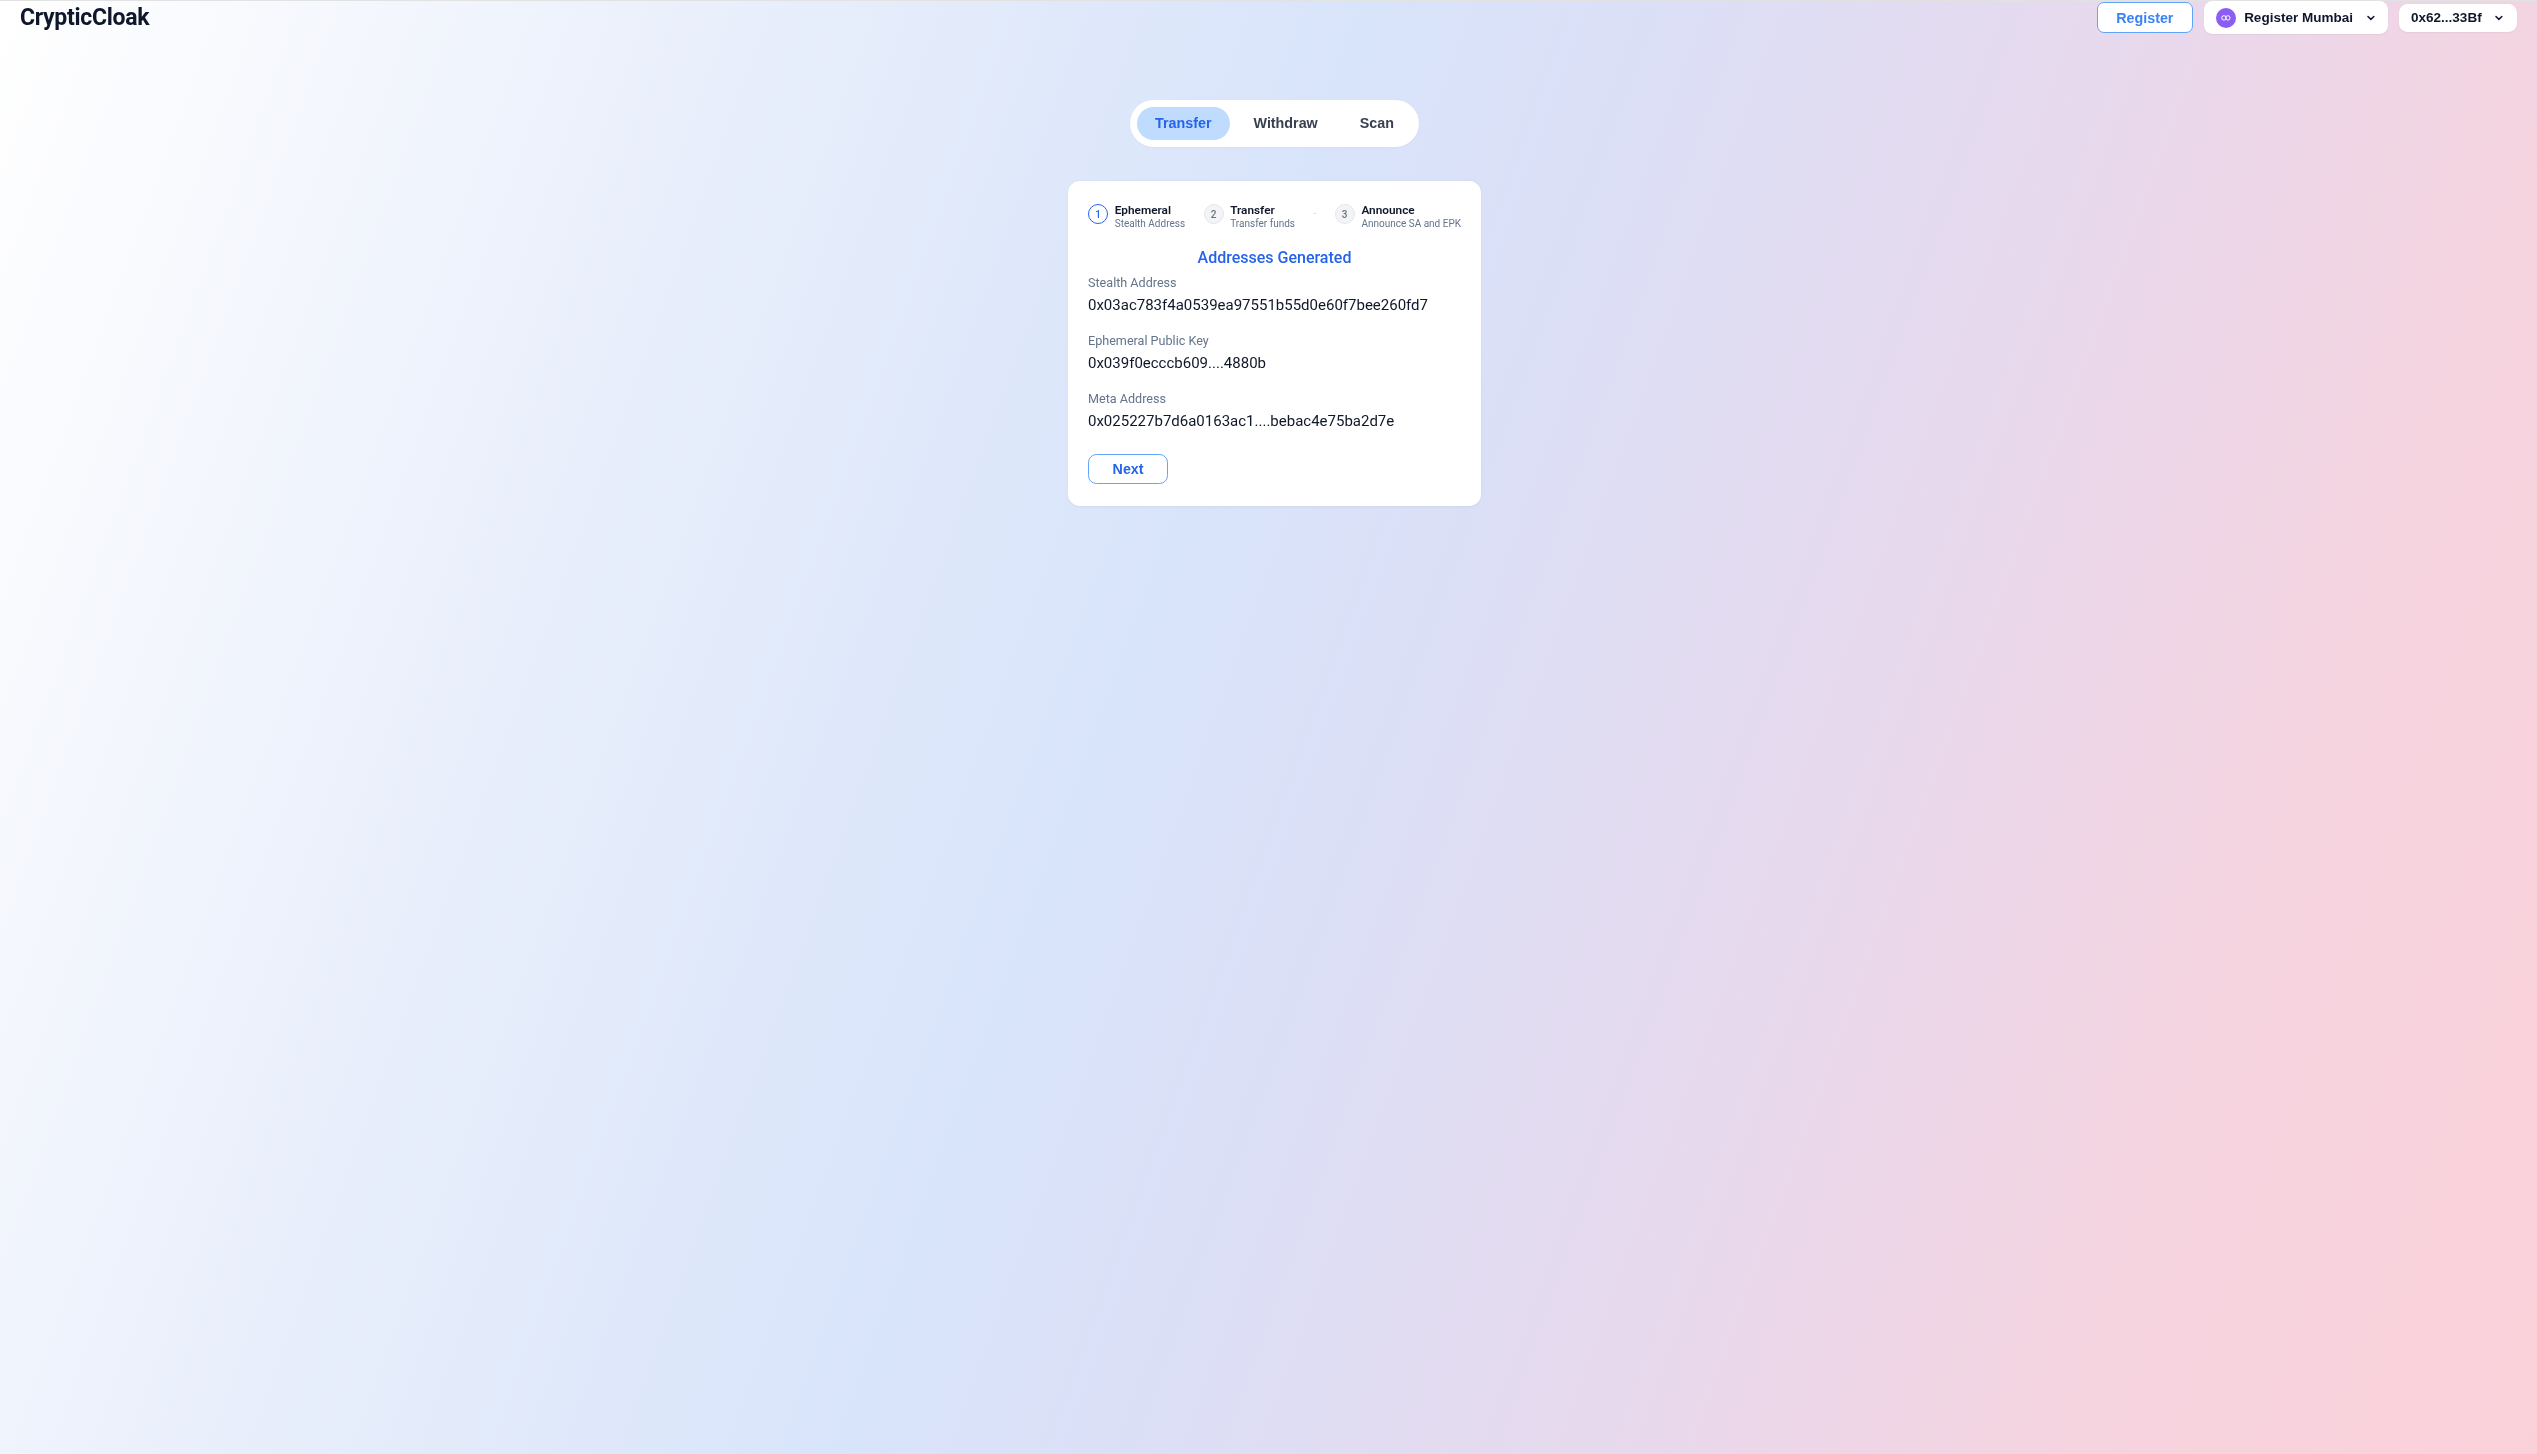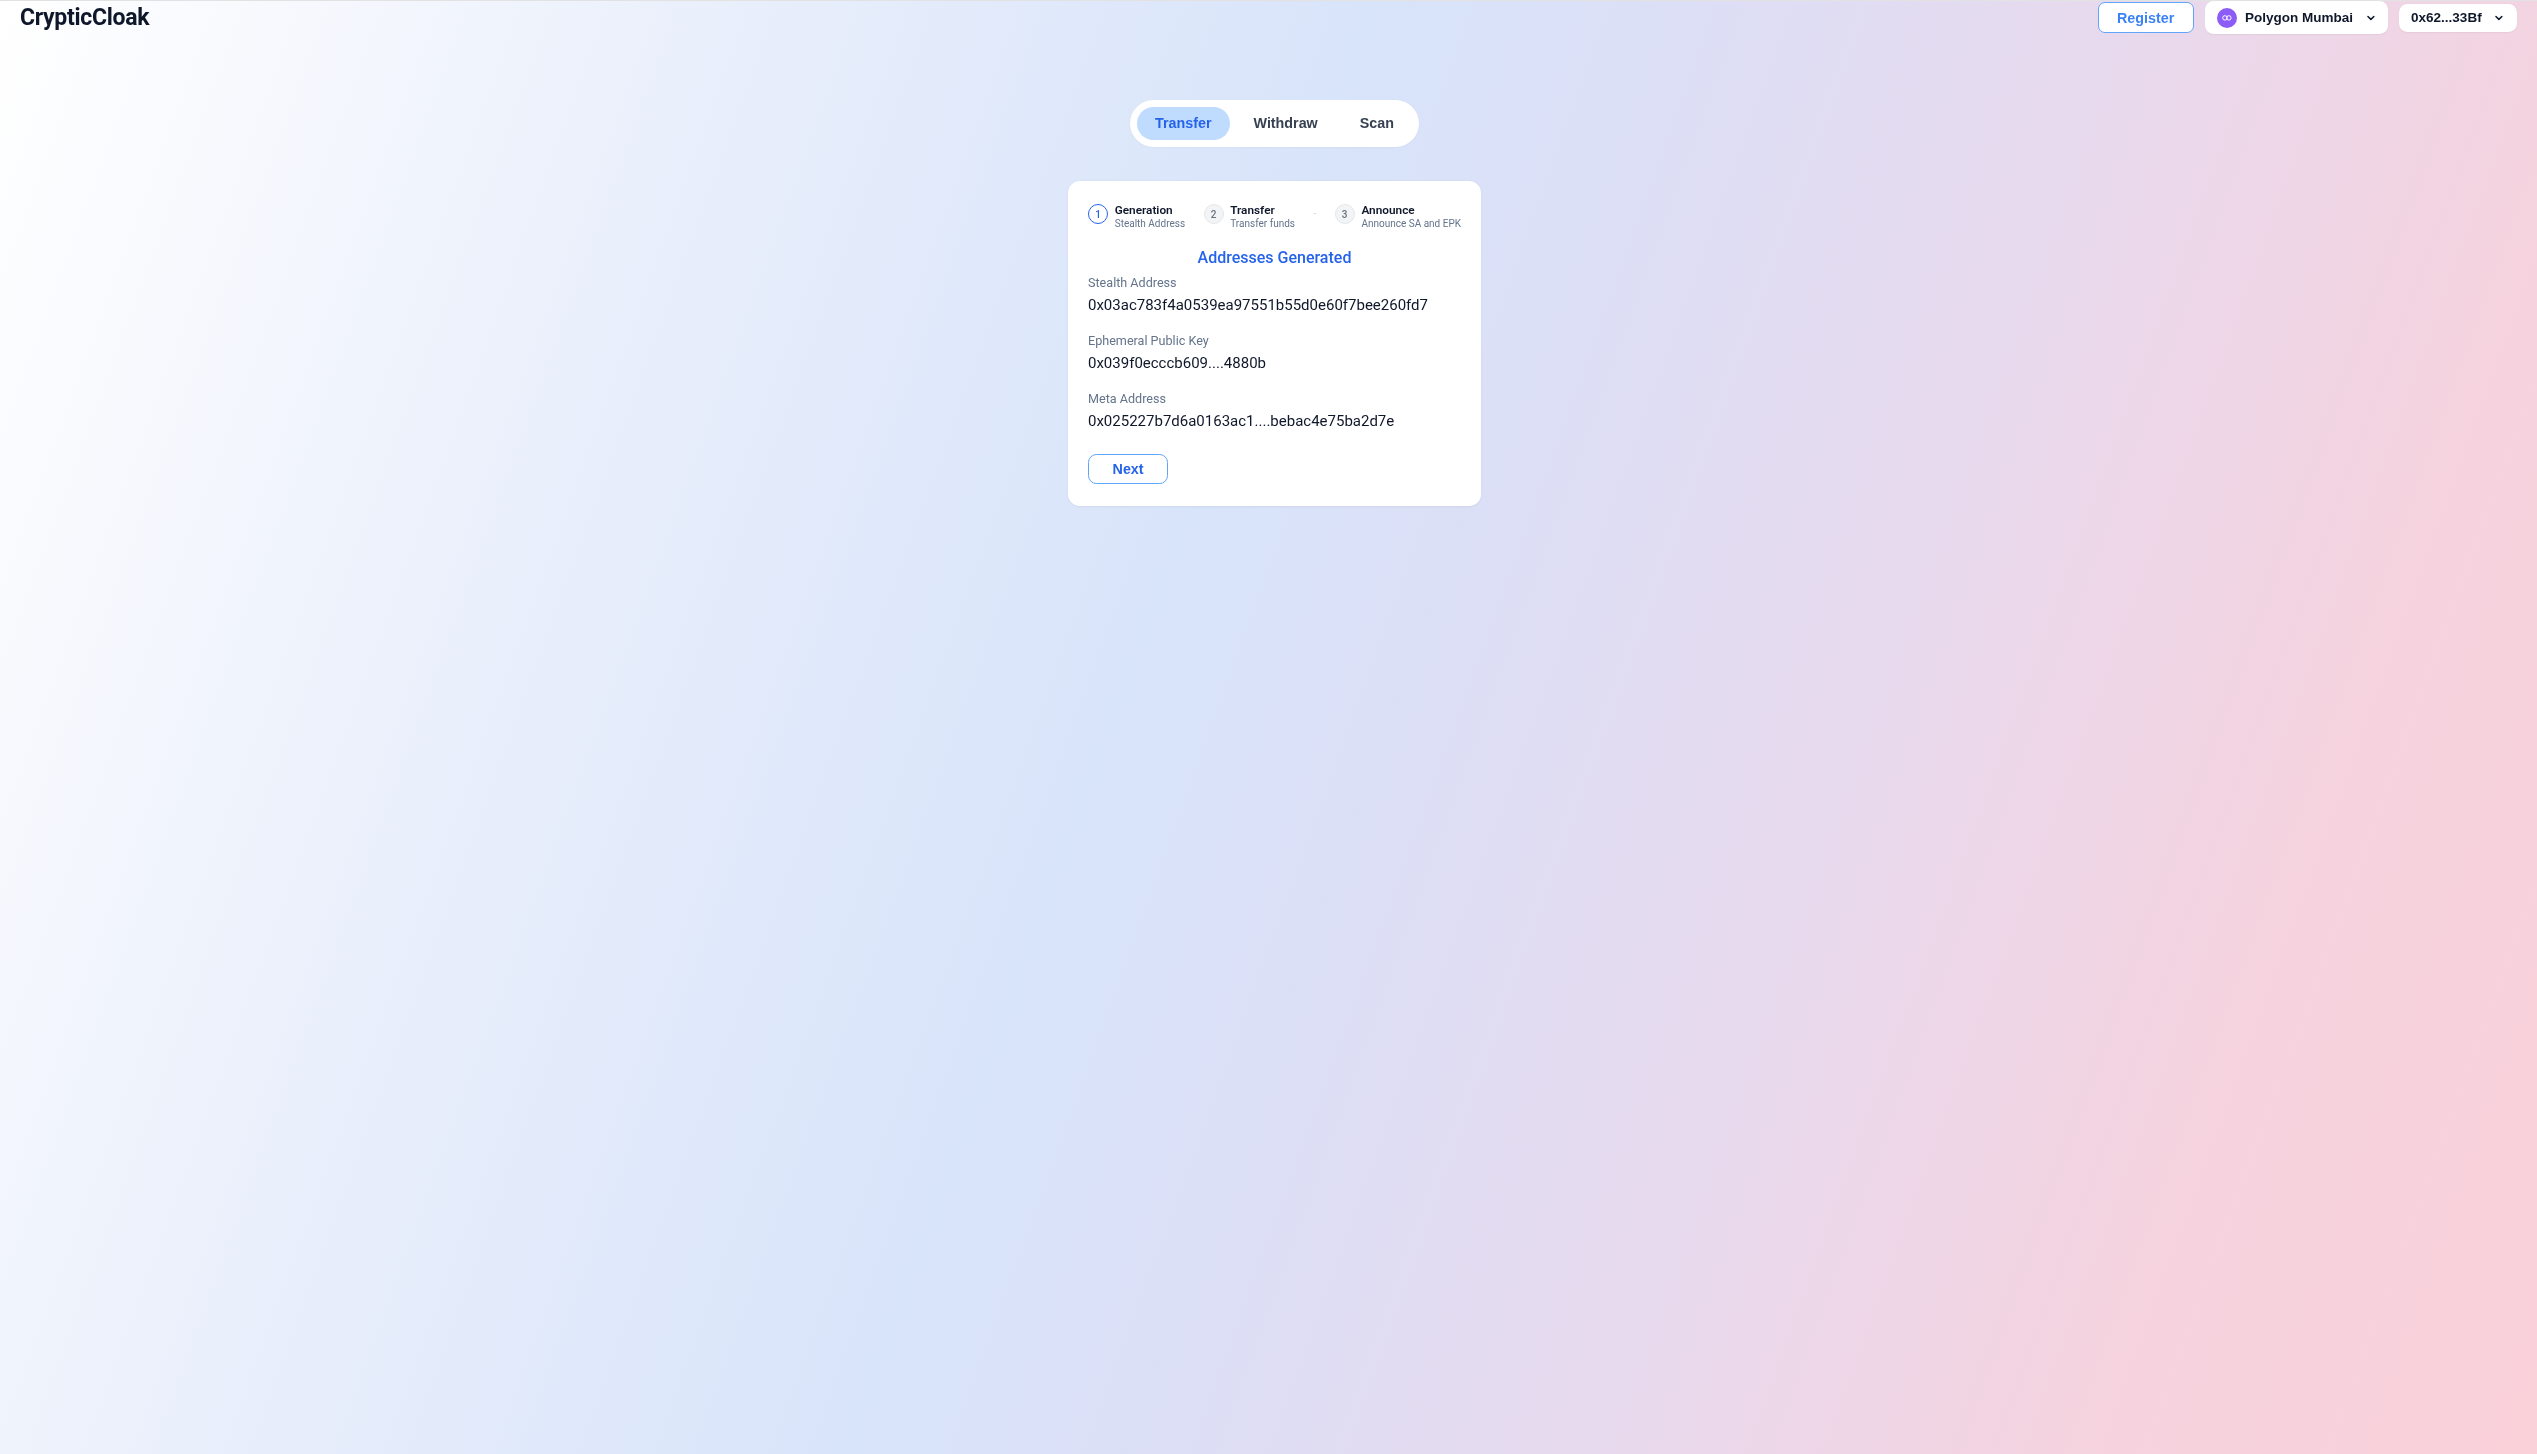--- a/index.html
+++ b/index.html
@@ -237,21 +237,21 @@
   <div class="logo">CrypticCloak</div>
   <div class="header-right">
     <button class="register-btn">Register</button>
     <button class="pill-btn">
       <span class="network-icon">
         <svg viewBox="0 0 24 24" fill="none">
           <circle cx="8" cy="12" r="4.5" stroke="#fff" stroke-width="2"></circle>
           <circle cx="16" cy="12" r="4.5" stroke="#fff" stroke-width="2"></circle>
         </svg>
       </span>
-      <span>Polygon Mumbai</span>
+      <span>Register Mumbai</span>
       <svg class="chevron" viewBox="0 0 24 24" fill="none" stroke="#0f172a" stroke-width="3" stroke-linecap="round" stroke-linejoin="round">
         <polyline points="6 9 12 15 18 9"></polyline>
       </svg>
     </button>
     <button class="pill-btn">
       <span>0x62...33Bf</span>
       <svg class="chevron" viewBox="0 0 24 24" fill="none" stroke="#0f172a" stroke-width="3" stroke-linecap="round" stroke-linejoin="round">
         <polyline points="6 9 12 15 18 9"></polyline>
       </svg>
     </button>
@@ -263,21 +263,21 @@
     <button class="tab active">Transfer</button>
     <button class="tab">Withdraw</button>
     <button class="tab">Scan</button>
   </div>
 
   <div class="card">
     <div class="steps">
       <div class="step">
         <div class="step-circle active">1</div>
         <div class="step-labels">
-          <div class="step-title">Generation</div>
+          <div class="step-title">Ephemeral</div>
           <div class="step-sub">Stealth Address</div>
         </div>
       </div>
       <div class="step">
         <div class="step-circle inactive">2</div>
         <div class="step-labels">
           <div class="step-title">Transfer</div>
           <div class="step-sub">Transfer funds</div>
         </div>
       </div>

